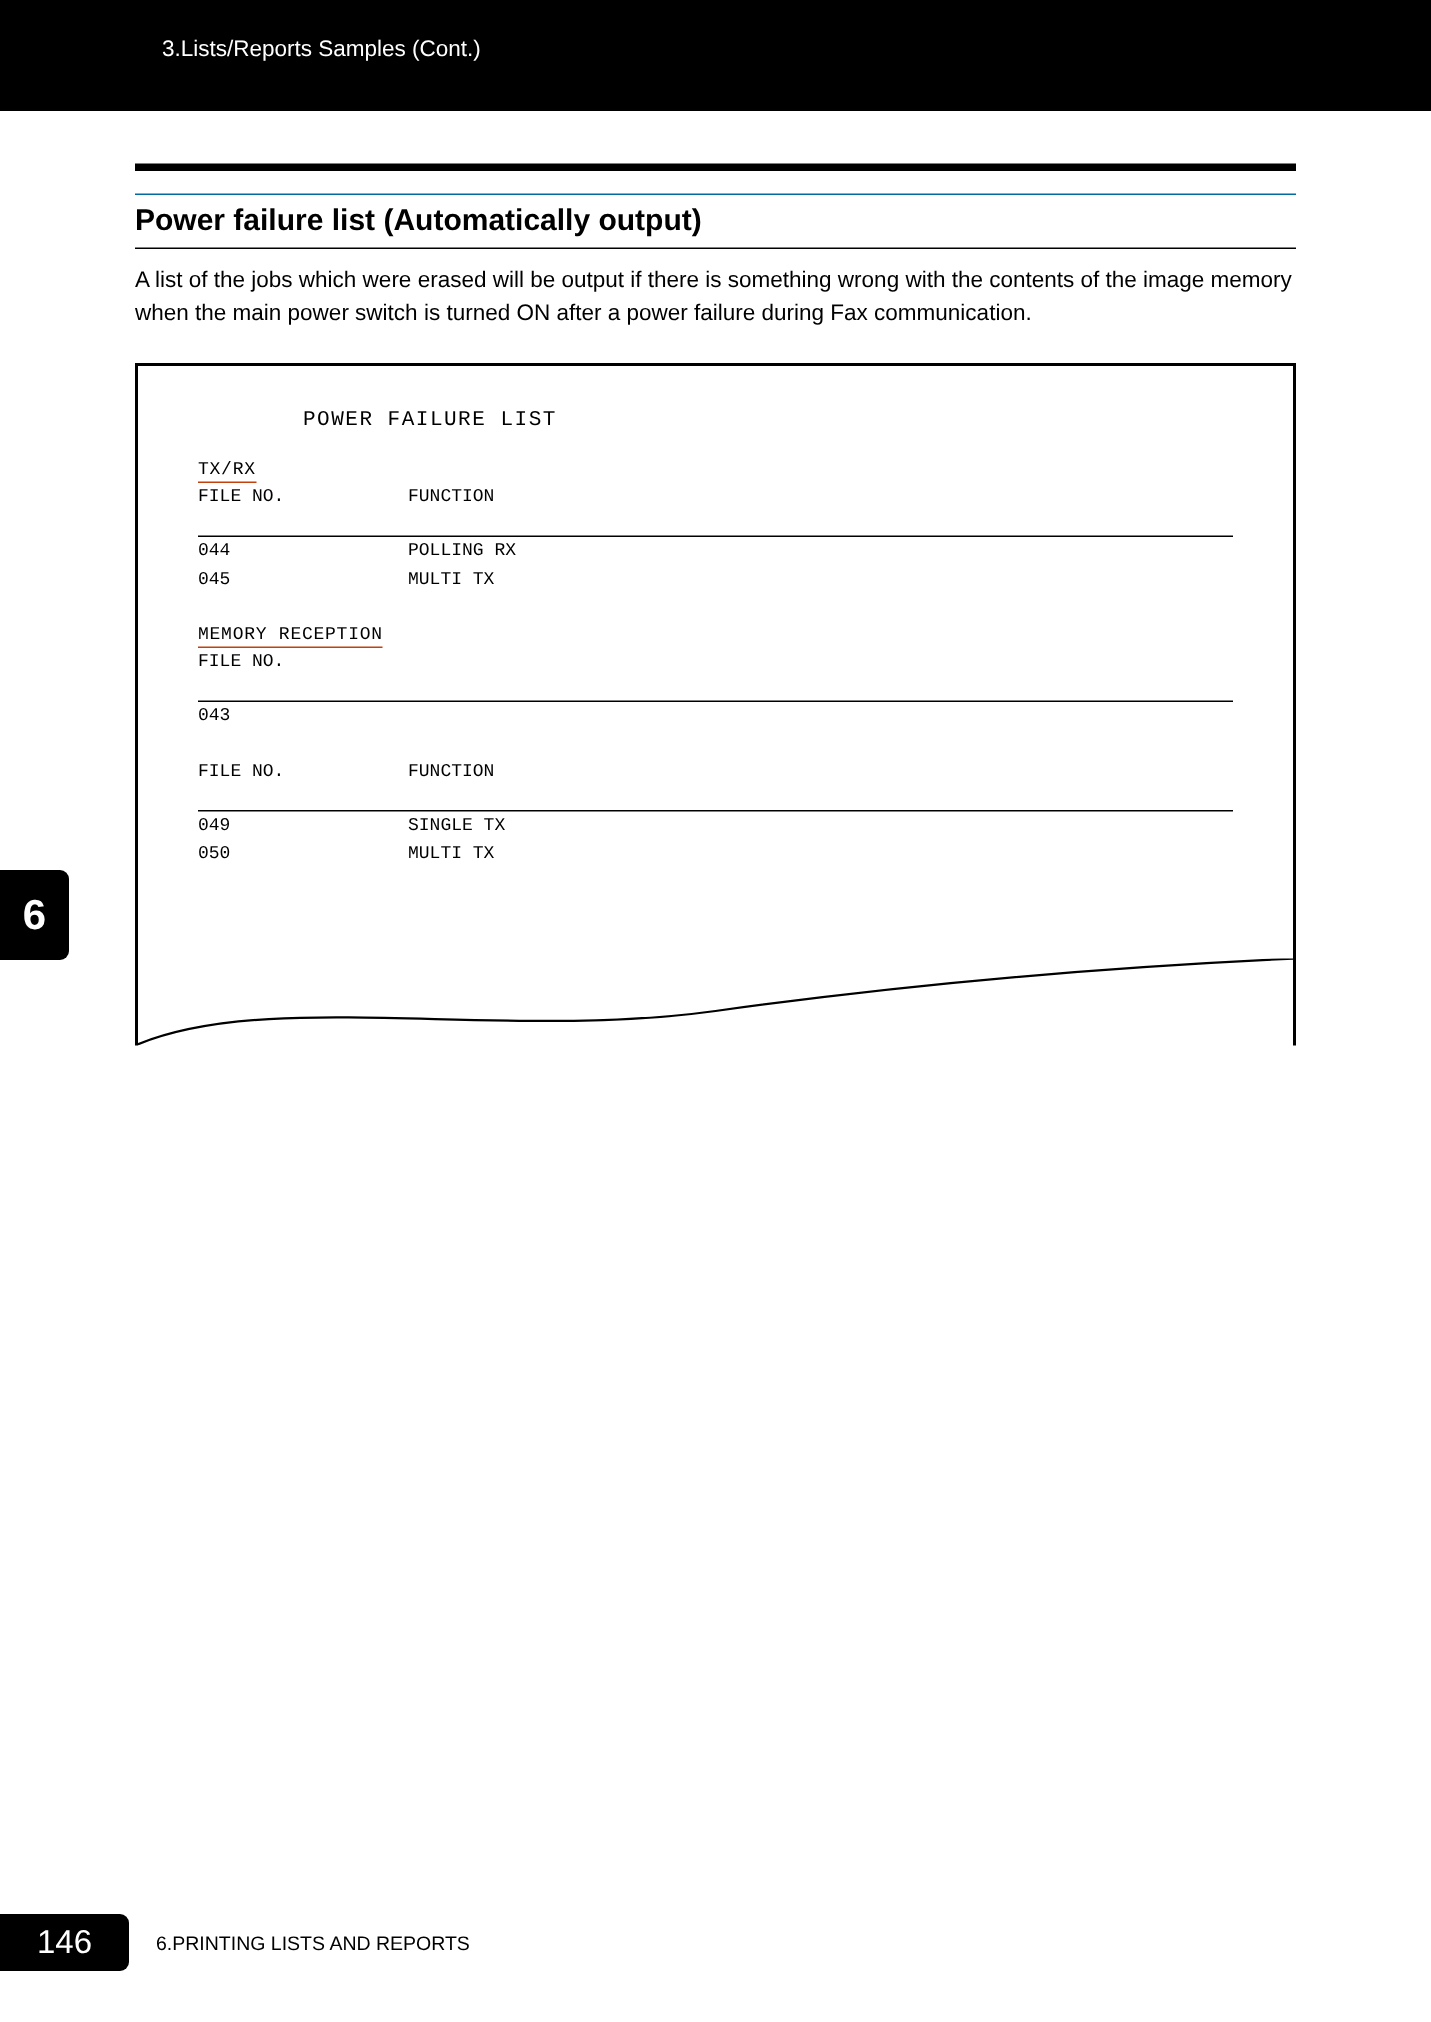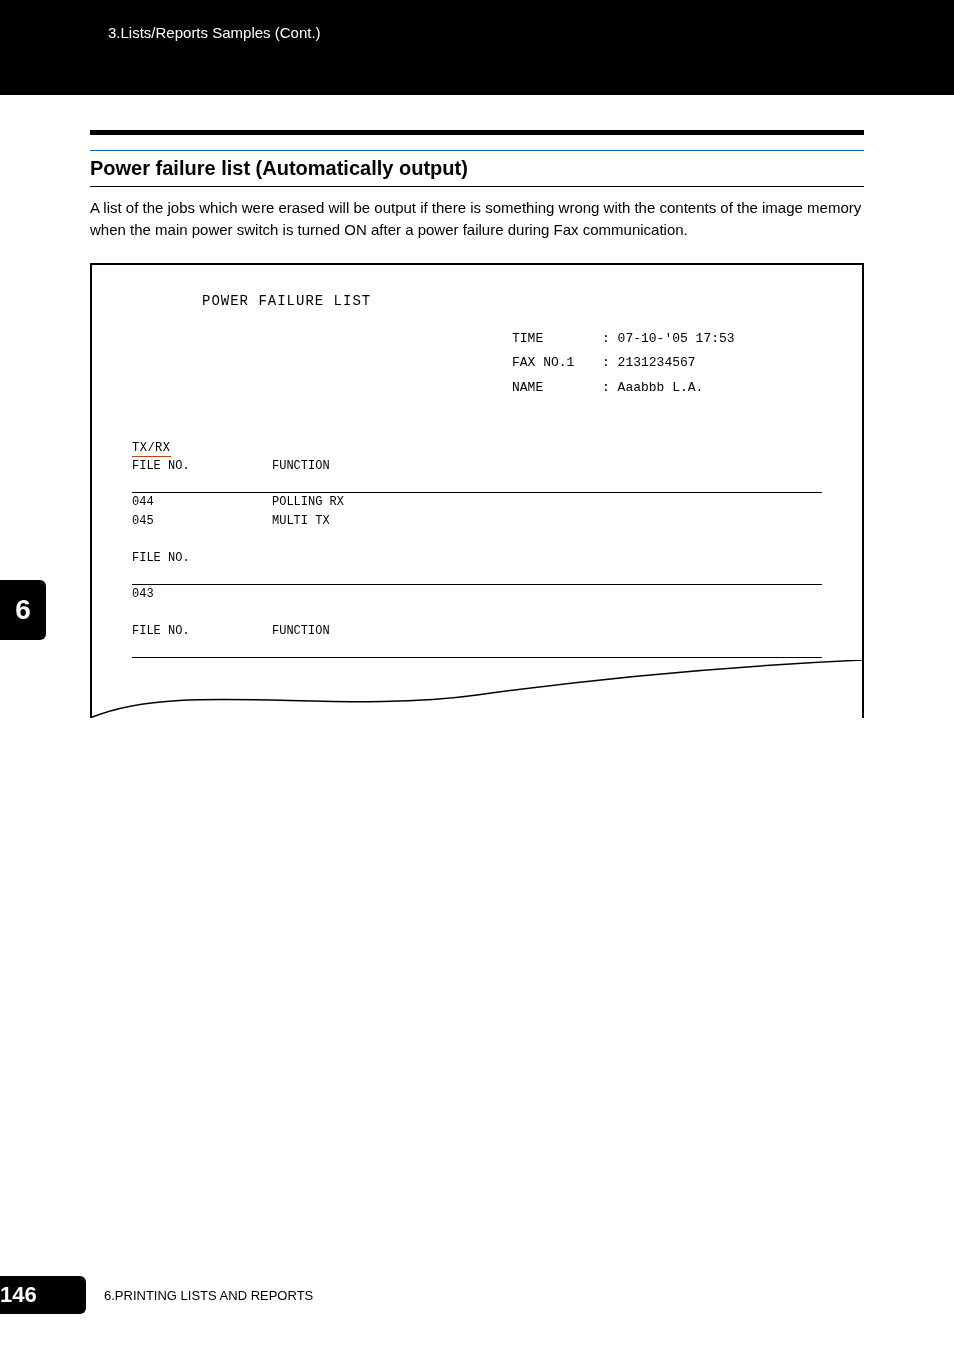--- a/index.html
+++ b/index.html
@@ -11,21 +11,21 @@
       font-family: Arial, Helvetica, sans-serif;
       width: 954px;
       height: 1348px;
       background: #ffffff;
       color: #000000;
       position: relative;
     }
     .header-band {
       background: #000000;
       color: #ffffff;
-      height: 95px;
+      height: 74px;
       padding: 24px 0 0 108px;
       font-size: 15px;
     }
     .content-area {
       padding: 0 90px 0 90px;
     }
     .thick-rule {
       height: 5px;
       background: #000000;
       margin-top: 35px;
@@ -130,25 +130,26 @@
       position: absolute;
       left: 0;
       bottom: 34px;
       display: flex;
       align-items: center;
     }
     .page-num-box {
       background: #000;
       color: #fff;
       font-size: 22px;
-      font-weight: bold;
+      font-weight: normal;
       width: 86px;
       height: 38px;
       display: flex;
       align-items: center;
+      justify-content: center;
       border-radius: 0 6px 6px 0;
       margin-right: 18px;
     }
     .footer-text {
       font-size: 13px;
     }
   </style>
 </head>
 <body>
 
@@ -159,52 +160,39 @@
 <div class="content-area">
   <div class="thick-rule"></div>
 
   <h2 class="section-title">Power failure list (Automatically output)</h2>
 
   <p class="intro-text">A list of the jobs which were erased will be output if there is something wrong with the contents of the image memory when the main power switch is turned ON after a power failure during Fax communication.</p>
 
   <div class="report-box">
     <div class="report-title">POWER FAILURE LIST</div>
 
-    <div class="meta-table">
-      <div class="meta-row">
-        <span class="meta-label">TIME</span>
-        <span>: 07-10-'05 17:53</span>
-      </div>
-      <div class="meta-row">
-        <span class="meta-label">FAX NO.1</span>
-        <span>: 2131234567</span>
-      </div>
-      <div class="meta-row">
-        <span class="meta-label">NAME</span>
-        <span>: Aaabbb L.A.</span>
-      </div>
-    </div>
 
     <div class="section-group">
       <div><span class="group-header">TX/RX</span></div>
       <div class="cols-row">
         <span class="col-fileno">FILE NO.</span>
         <span class="col-func">FUNCTION</span>
       </div>
       <div class="data-row">
         <span class="col-fileno">044</span>
         <span class="col-func">POLLING RX</span>
       </div>
       <div class="data-row">
         <span class="col-fileno">045</span>
         <span class="col-func">MULTI TX</span>
       </div>
     </div>
 
     <div class="section-group">
+      <div><span class="group-header">MEMORY RECEPTION</span></div>
       <div class="cols-row">
         <span class="col-fileno">FILE NO.</span>
         <span class="col-func"></span>
       </div>
       <div class="data-row">
         <span class="col-fileno">043</span>
         <span class="col-func"></span>
       </div>
     </div>
 

